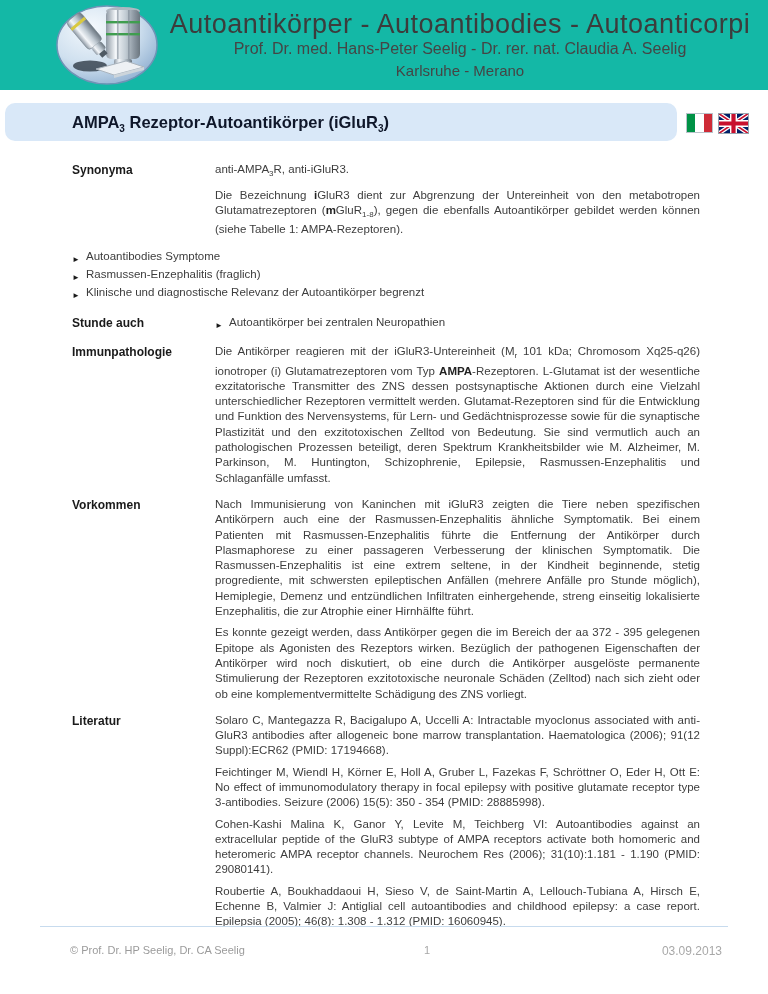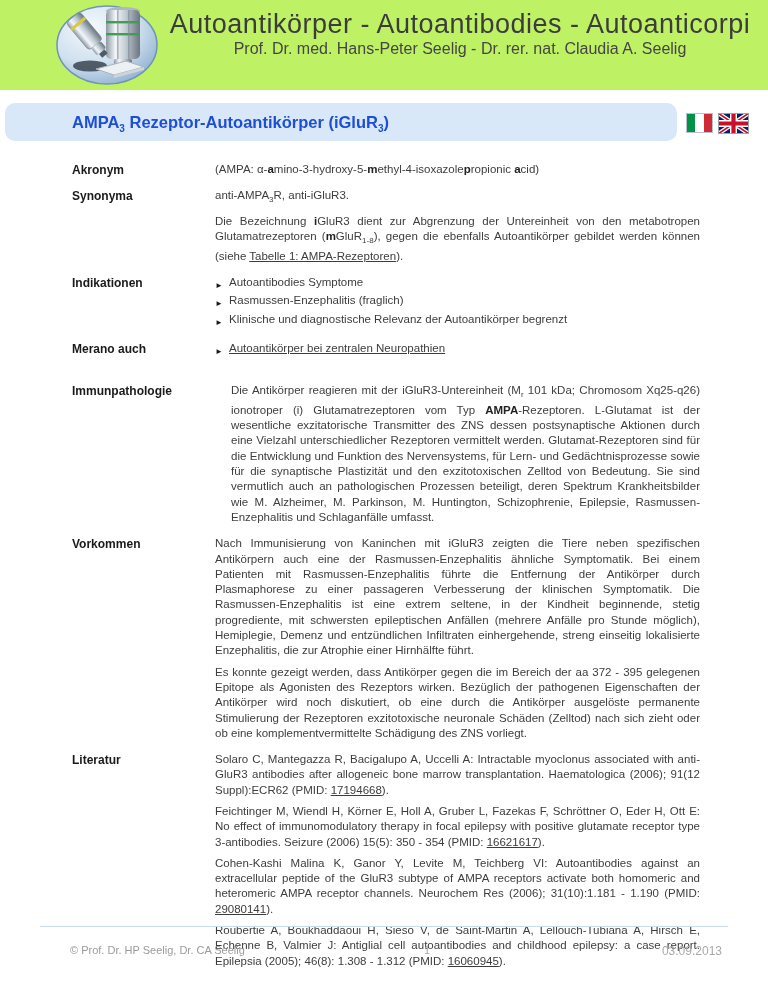--- a/index.html
+++ b/index.html
@@ -2,48 +2,48 @@
 <html><head>
 <meta charset="utf-8">
 <style>
   html,body{margin:0;padding:0;}
   body{
     width:768px;height:994px;position:relative;background:#ffffff;
     font-family:"Liberation Sans","DejaVu Sans",sans-serif;color:#3d3d3d;
     overflow:hidden;
   }
   
-  .masthead{position:absolute;top:0;left:0;width:768px;height:90px;background:#bef264;}
+  .masthead{position:absolute;top:0;left:0;width:768px;height:90px;background:#14b8a6;}
   .logo{position:absolute;left:56px;top:5px;width:102px;height:80px;}
   .masthead-text{position:absolute;left:160px;right:8px;top:9px;text-align:center;}
   .masthead-title{font-size:27px;letter-spacing:.5px;color:#3c3c3c;}
   .masthead-subtitle{font-size:16px;color:#454545;}
   .masthead-location{font-size:15px;color:#454545;margin-top:4px;}
   
   .title-bar{
     position:absolute;top:103px;left:5px;width:672px;height:38px;
     background:#d9e8f8;border-radius:10px;
   }
   .title-bar h1{
-    margin:0;padding:10px 0 0 67px;font-size:16.5px;font-weight:bold;color:#1d4ed8;
+    margin:0;padding:10px 0 0 67px;font-size:16.5px;font-weight:bold;color:#0f172a;
   }
   .title-bar h1 sub{font-size:10px;}
   .flags{position:absolute;top:112px;left:686px;height:22px;display:flex;align-items:center;gap:5px;}
   .flags svg{display:block;}
   
   main{position:absolute;top:162px;left:72px;width:628px;}
   .section-row{display:flex;margin-bottom:11px;}
-  .section-row.gap-before{margin-top:24px;gap:16px;}
+  .section-row.gap-before{margin-top:11px;}
   .section-label{flex:none;width:143px;font-weight:bold;font-size:12px;color:#1a1a1a;padding-top:1px;}
   .section-content{width:485px;font-size:11.5px;line-height:15.3px;text-align:justify;color:#3d3d3d;}
   .section-content p{margin:0 0 6px 0;}
   .section-content p:last-child{margin-bottom:0;}
   .bullet-line{display:flex;text-align:left;}
   .bullet{flex:none;width:14px;font-size:8px;padding-top:3px;color:#1a1a1a;}
-  .doc-link{text-decoration:underline;color:#3d3d3d;cursor:pointer;}
+  .doc-link{color:#3d3d3d;cursor:pointer;}
   .section-content sub{font-size:8px;}
   .section-content b{color:#222;}
   
   .footer-rule{position:absolute;top:926px;left:40px;width:688px;border-top:1px solid #c7dbee;}
   .footer-copy{position:absolute;top:944px;left:70px;font-size:11px;color:#9b9b9b;text-align:center;}
   .footer-page{position:absolute;top:944px;left:424px;font-size:11px;color:#a8a8a8;}
   .footer-date{position:absolute;top:944px;right:46px;font-size:12px;color:#a8a8a8;}
 </style>
 </head>
 <body>
@@ -85,20 +85,21 @@
       </g>
 
       <ellipse cx="34" cy="61" rx="17" ry="5.5" fill="#2f3b46" opacity=".8"></ellipse>
       <polygon points="40,64 70,56 88,62 58,70" fill="#eef1f4" stroke="#aab4bd" stroke-width="1"></polygon>
       <polygon points="58,70 88,62 88,65 58,73" fill="#cdd5db"></polygon>
     </svg>
   </div>
   <div class="masthead-text">
     <div class="masthead-title">Autoantikörper - Autoantibodies - Autoanticorpi</div>
     <div class="masthead-subtitle">Prof. Dr. med. Hans-Peter Seelig - Dr. rer. nat. Claudia A. Seelig</div>
+    <div class="masthead-location">Karlsruhe - Merano</div>
   </div>
 </header>
 
 <div class="title-bar">
   <h1>AMPA<sub>3</sub> Rezeptor-Autoantikörper (iGluR<sub>3</sub>)</h1>
 </div>
 <div class="flags">
   <span>
     <svg width="27" height="20" viewBox="0 0 27 20">
       <rect x="0" y="0" width="9" height="20" fill="#009246"></rect>
@@ -114,51 +115,44 @@
       <path d="M0,0 L31,21 M31,0 L0,21" stroke="#c8102e" stroke-width="1.7"></path>
       <path d="M15.5,0 V21 M0,10.5 H31" stroke="#ffffff" stroke-width="7"></path>
       <path d="M15.5,0 V21 M0,10.5 H31" stroke="#c8102e" stroke-width="4.2"></path>
       <rect x="0.5" y="0.5" width="30" height="20" fill="none" stroke="#9aa4ae" stroke-width="1"></rect>
     </svg>
   </span>
 </div>
 
 <main id="sections">
     <div class="section-row">
-      <div class="section-label">Akronym</div>
-      <div class="section-content">
-        <p>(AMPA: α-<b>a</b>mino-3-hydroxy-5-<b>m</b>ethyl-4-isoxazole<b>p</b>ropionic <b>a</b>cid)</p>
-      </div>
-    </div>
-    <div class="section-row">
       <div class="section-label">Synonyma</div>
       <div class="section-content">
         <p>anti-AMPA<sub>3</sub>R, anti-iGluR3.</p>
         <p>Die Bezeichnung <b>i</b>GluR3 dient zur Abgrenzung der Untereinheit von den metabotropen Glutamatrezeptoren (<b>m</b>GluR<sub>1-8</sub>), gegen die ebenfalls Autoantikörper gebildet werden können (siehe <span class="doc-link">Tabelle 1: AMPA-Rezeptoren</span>).</p>
       </div>
     </div>
     <div class="section-row">
-      <div class="section-label">Indikationen</div>
       <div class="section-content">
         <div class="bullet-line">
           <span class="bullet">►</span>
           <span>Autoantibodies Symptome</span>
         </div>
         <div class="bullet-line">
           <span class="bullet">►</span>
           <span>Rasmussen-Enzephalitis (fraglich)</span>
         </div>
         <div class="bullet-line">
           <span class="bullet">►</span>
           <span>Klinische und diagnostische Relevanz der Autoantikörper begrenzt</span>
         </div>
       </div>
     </div>
     <div class="section-row">
-      <div class="section-label">Merano auch</div>
+      <div class="section-label">Stunde auch</div>
       <div class="section-content">
         <div class="bullet-line">
           <span class="bullet">►</span>
           <span><span class="doc-link">Autoantikörper bei zentralen Neuropathien</span></span>
         </div>
       </div>
     </div>
     <div class="section-row gap-before">
       <div class="section-label">Immunpathologie</div>
       <div class="section-content">
@@ -169,21 +163,21 @@
       <div class="section-label">Vorkommen</div>
       <div class="section-content">
         <p>Nach Immunisierung von Kaninchen mit iGluR3 zeigten die Tiere neben spezifischen Antikörpern auch eine der Rasmussen-Enzephalitis ähnliche Symptomatik. Bei einem Patienten mit Rasmussen-Enzephalitis führte die Entfernung der Antikörper durch Plasmaphorese zu einer passageren Verbesserung der klinischen Symptomatik. Die Rasmussen-Enzephalitis ist eine extrem seltene, in der Kindheit beginnende, stetig progrediente, mit schwersten epileptischen Anfällen (mehrere Anfälle pro Stunde möglich), Hemiplegie, Demenz und entzündlichen Infiltraten einhergehende, streng einseitig lokalisierte Enzephalitis, die zur Atrophie einer Hirnhälfte führt.</p>
         <p>Es konnte gezeigt werden, dass Antikörper gegen die im Bereich der aa 372 - 395 gelegenen Epitope als Agonisten des Rezeptors wirken. Bezüglich der pathogenen Eigenschaften der Antikörper wird noch diskutiert, ob eine durch die Antikörper ausgelöste permanente Stimulierung der Rezeptoren exzitotoxische neuronale Schäden (Zelltod) nach sich zieht oder ob eine komplementvermittelte Schädigung des ZNS vorliegt.</p>
       </div>
     </div>
     <div class="section-row">
       <div class="section-label">Literatur</div>
       <div class="section-content">
         <p>Solaro C, Mantegazza R, Bacigalupo A, Uccelli A: Intractable myoclonus associated with anti-GluR3 antibodies after allogeneic bone marrow transplantation. Haematologica (2006); 91(12 Suppl):ECR62 (PMID: <span class="doc-link">17194668</span>).</p>
-        <p>Feichtinger M, Wiendl H, Körner E, Holl A, Gruber L, Fazekas F, Schröttner O, Eder H, Ott E: No effect of immunomodulatory therapy in focal epilepsy with positive glutamate receptor type 3-antibodies. Seizure (2006) 15(5): 350 - 354 (PMID: <span class="doc-link">16621617</span>).</p>
+        <p>Feichtinger M, Wiendl H, Körner E, Holl A, Gruber L, Fazekas F, Schröttner O, Eder H, Ott E: No effect of immunomodulatory therapy in focal epilepsy with positive glutamate receptor type 3-antibodies. Seizure (2006) 15(5): 350 - 354 (PMID: <span class="doc-link">28885998</span>).</p>
         <p>Cohen-Kashi Malina K, Ganor Y, Levite M, Teichberg VI: Autoantibodies against an extracellular peptide of the GluR3 subtype of AMPA receptors activate both homomeric and heteromeric AMPA receptor channels. Neurochem Res (2006); 31(10):1.181 - 1.190 (PMID: <span class="doc-link">29080141</span>).</p>
         <p>Roubertie A, Boukhaddaoui H, Sieso V, de Saint-Martin A, Lellouch-Tubiana A, Hirsch E, Echenne B, Valmier J: Antiglial cell autoantibodies and childhood epilepsy: a case report. Epilepsia (2005); 46(8): 1.308 - 1.312 (PMID: <span class="doc-link">16060945</span>).</p>
       </div>
     </div>
   </main>
 
 <div class="footer-rule"></div>
 <span class="footer-copy">© Prof. Dr. HP Seelig, Dr. CA Seelig</span>
 <span class="footer-page">1</span>
 <span class="footer-date">03.09.2013</span>

